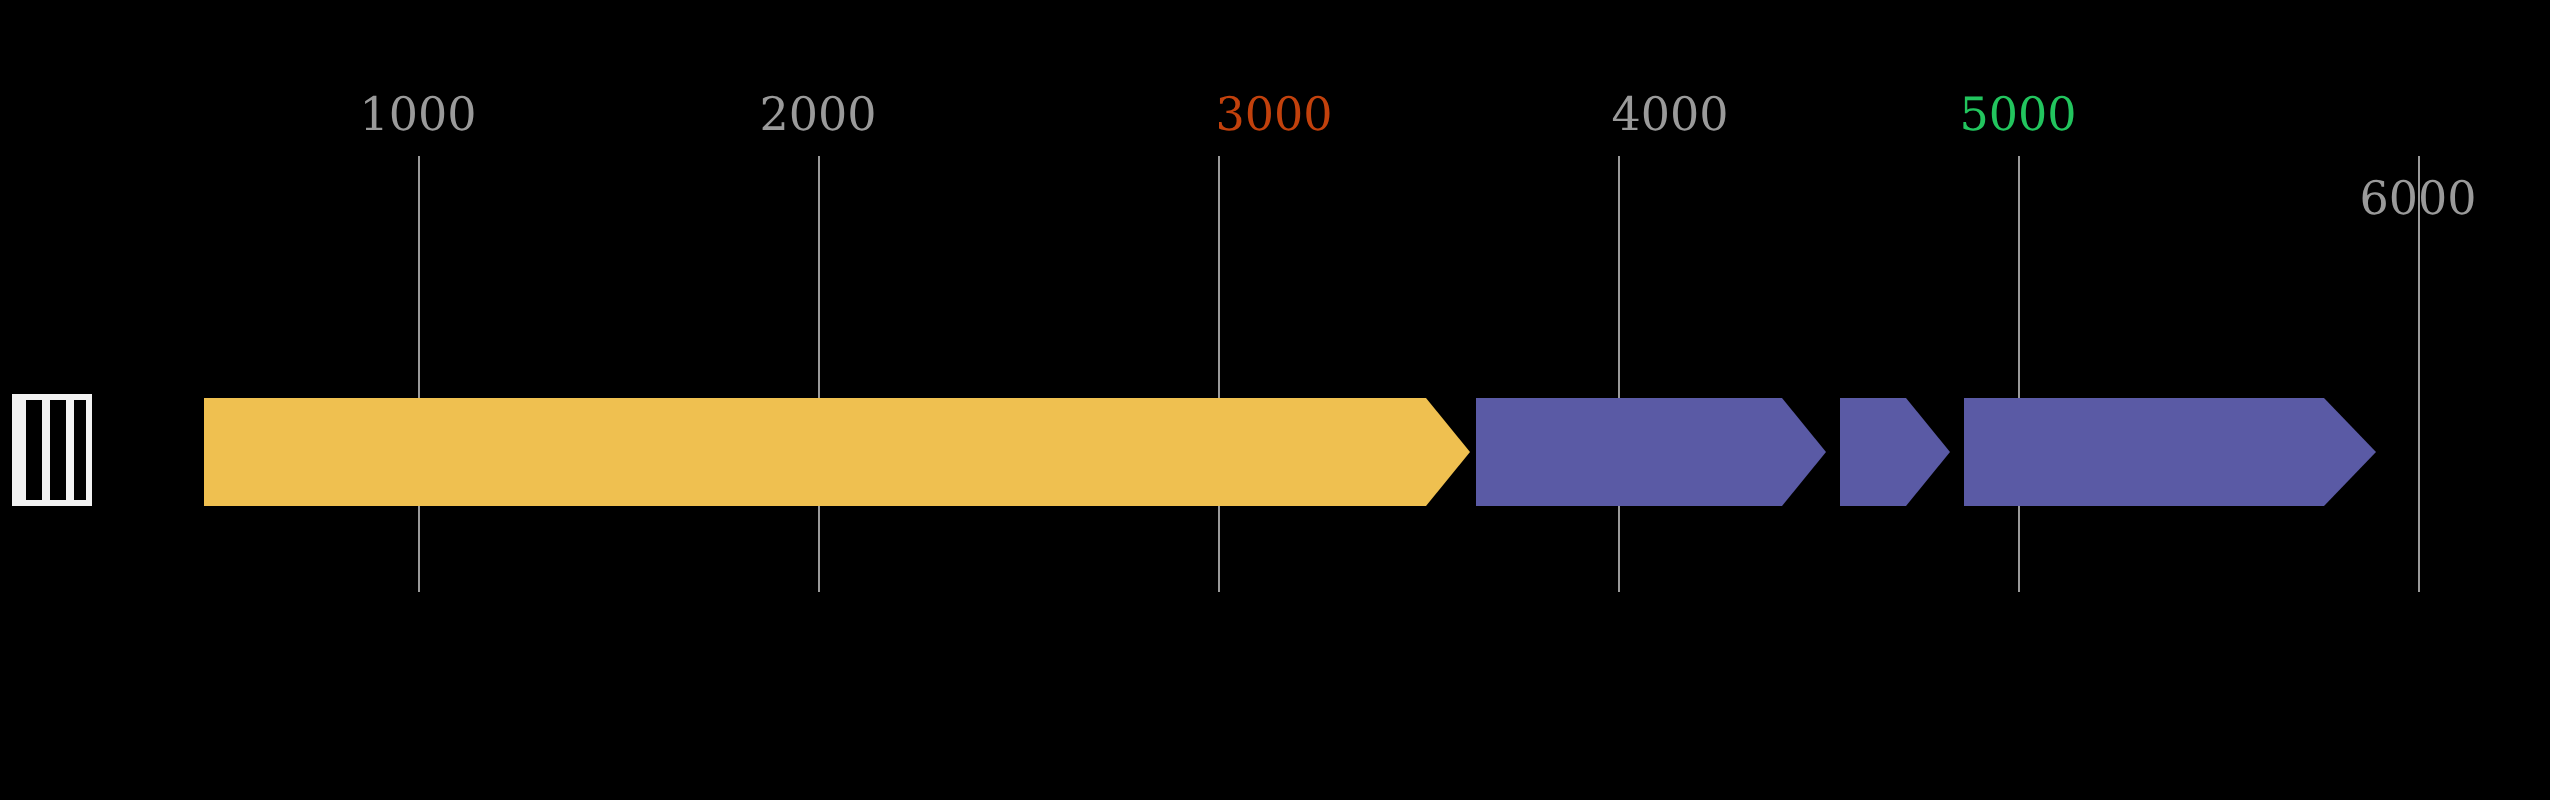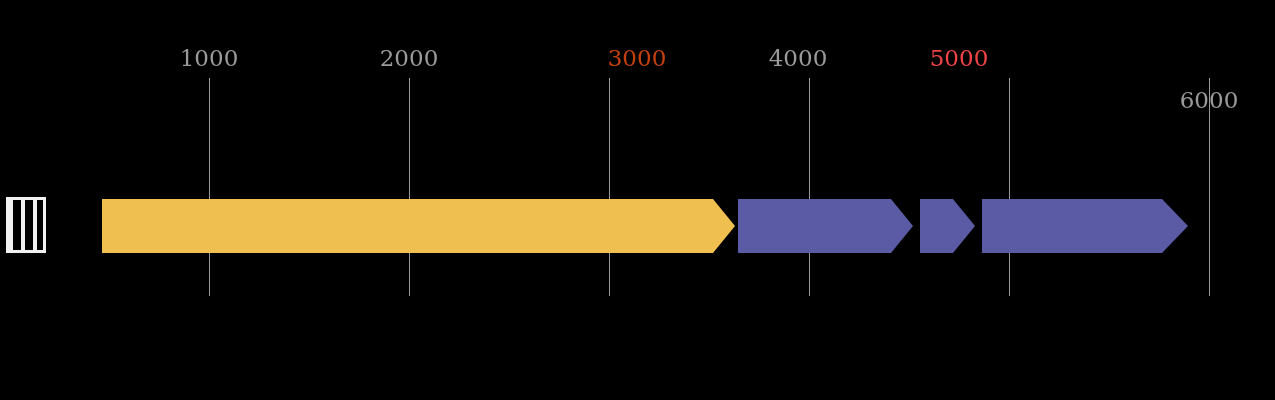--- a/index.html
+++ b/index.html
@@ -72,23 +72,23 @@
 <div id="canvas">
 
   <div id="axis-layer">
       <div class="gridline" style="left: 209px; background: rgb(154, 154, 154);"></div>
       <div class="tick-label" style="left: 209px; color: rgb(154, 154, 154);">1000</div>
       <div class="gridline" style="left: 409px; background: rgb(154, 154, 154);"></div>
       <div class="tick-label" style="left: 409px; color: rgb(154, 154, 154);">2000</div>
       <div class="gridline" style="left: 609px; background: rgb(154, 154, 154);"></div>
       <div class="tick-label" style="left: 609px; color: #c2410c; margin-left: 28px;">3000</div>
       <div class="gridline" style="left: 809px; background: rgb(154, 154, 154);"></div>
-      <div class="tick-label" style="left: 798px; color: rgb(154, 154, 154);">4000</div>
+      <div class="tick-label" style="left: 835px; color: rgb(154, 154, 154);">4000</div>
       <div class="gridline" style="left: 1009px; background: rgb(154, 154, 154);"></div>
-      <div class="tick-label" style="left: 959px; color: #ef4444;">5000</div>
+      <div class="tick-label" style="left: 1009px; color: #22c55e;">5000</div>
       <div class="gridline" style="left: 1209px; background: rgb(154, 154, 154);"></div>
       <div class="tick-label" style="left: 1209px; color: rgb(154, 154, 154); margin-top: 42px;">6000</div>
     </div>
 
   <div class="strand-icon"></div>
 
   <div id="features-layer">
       <div class="feature" title="feature-1" style="left: 102px; width: 633px;">
         <svg class="shape" viewBox="0 0 633 54" preserveAspectRatio="none">
           <polygon points="0,0 611,0 633,27 611,54 0,54" fill="#efc050"></polygon>

